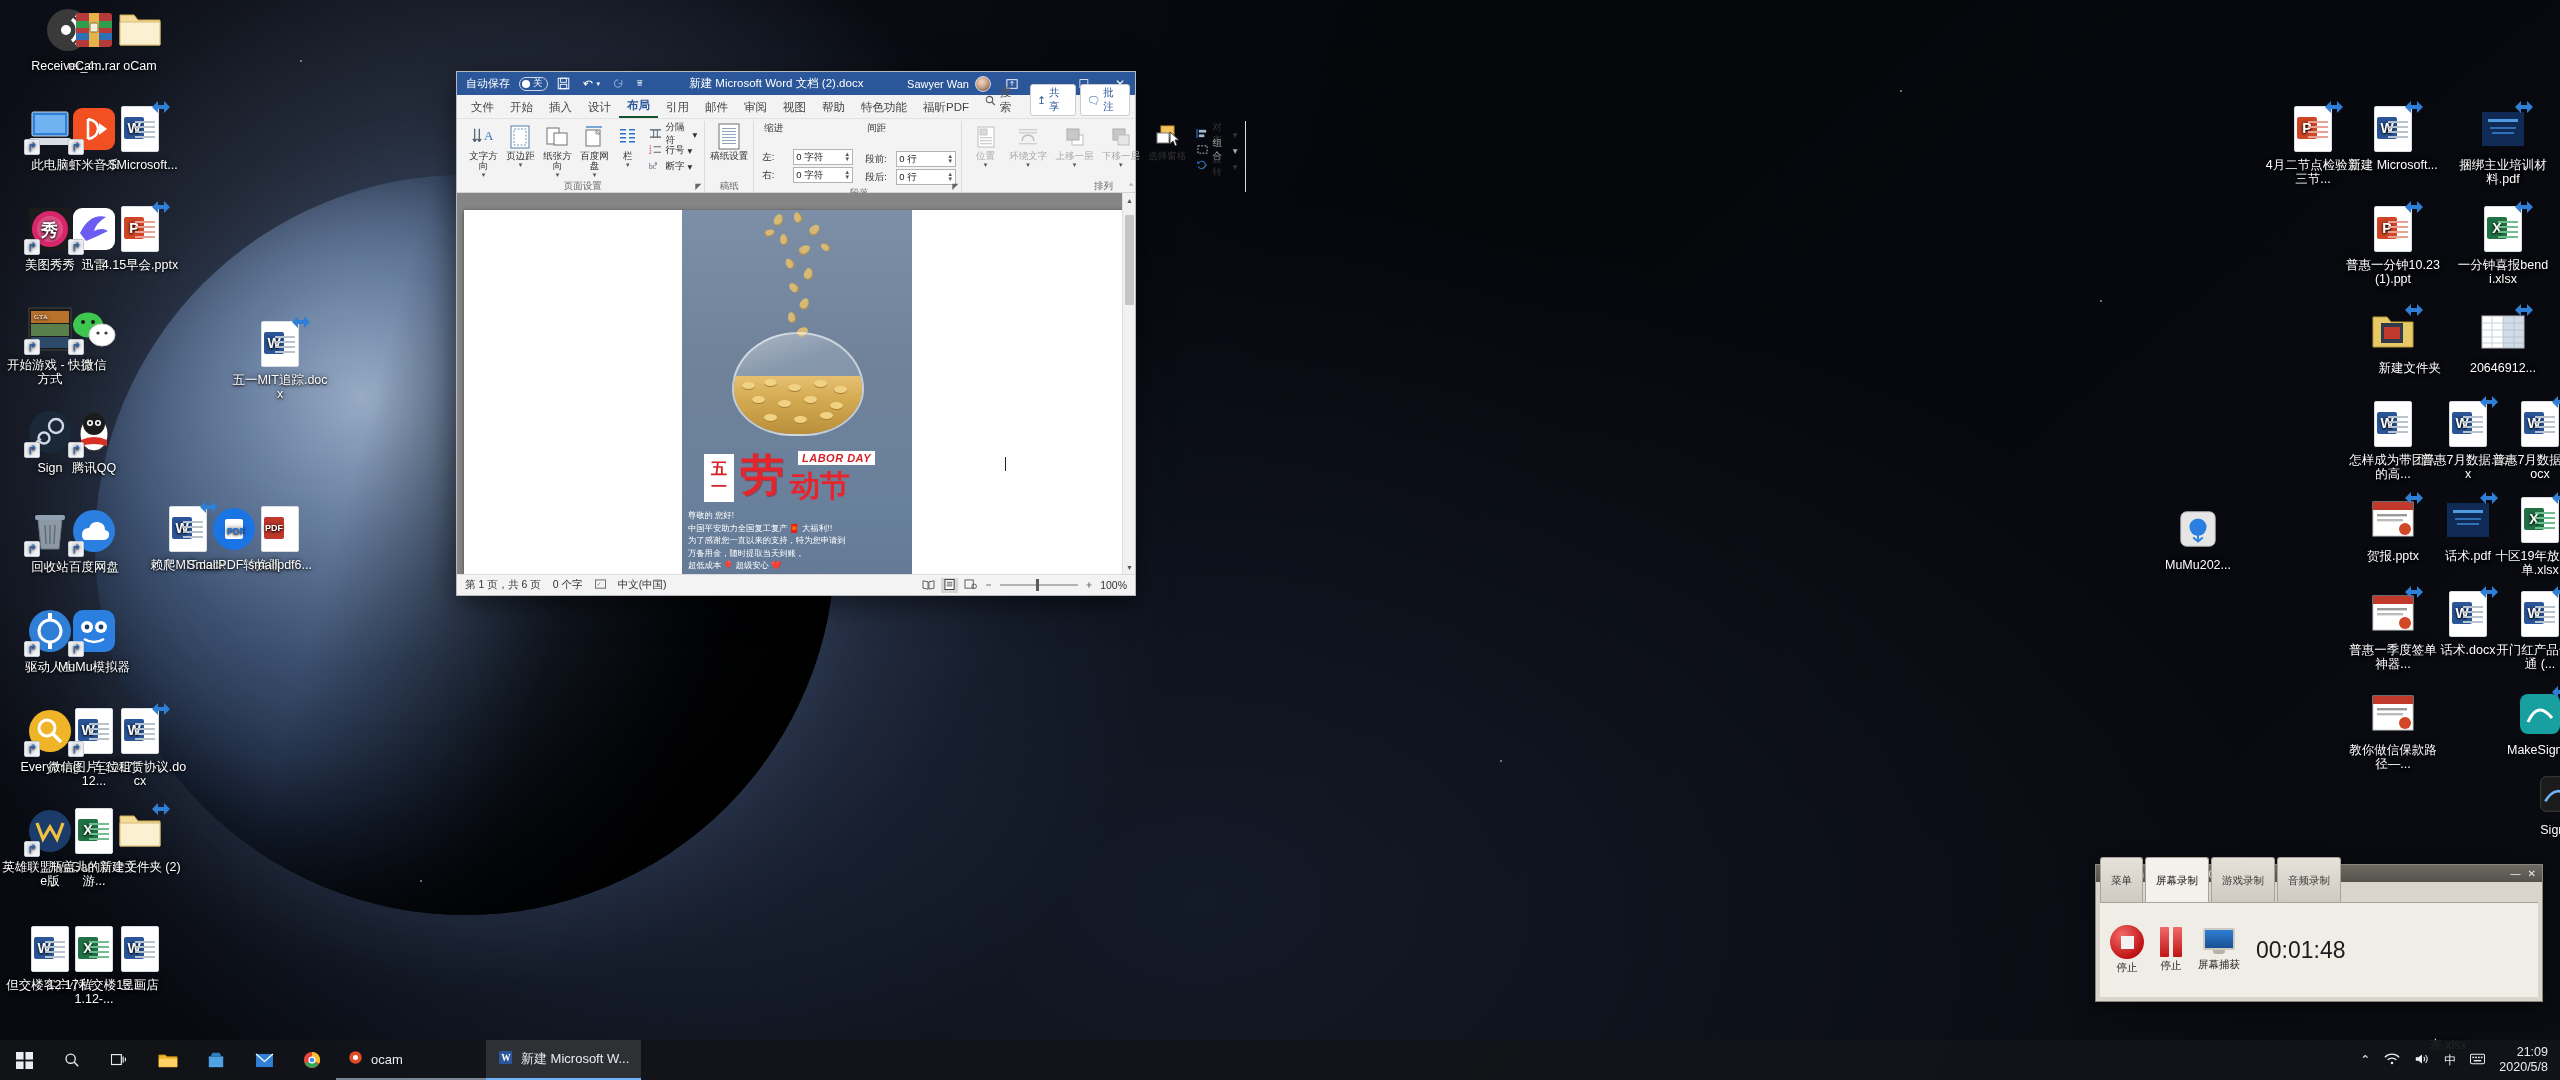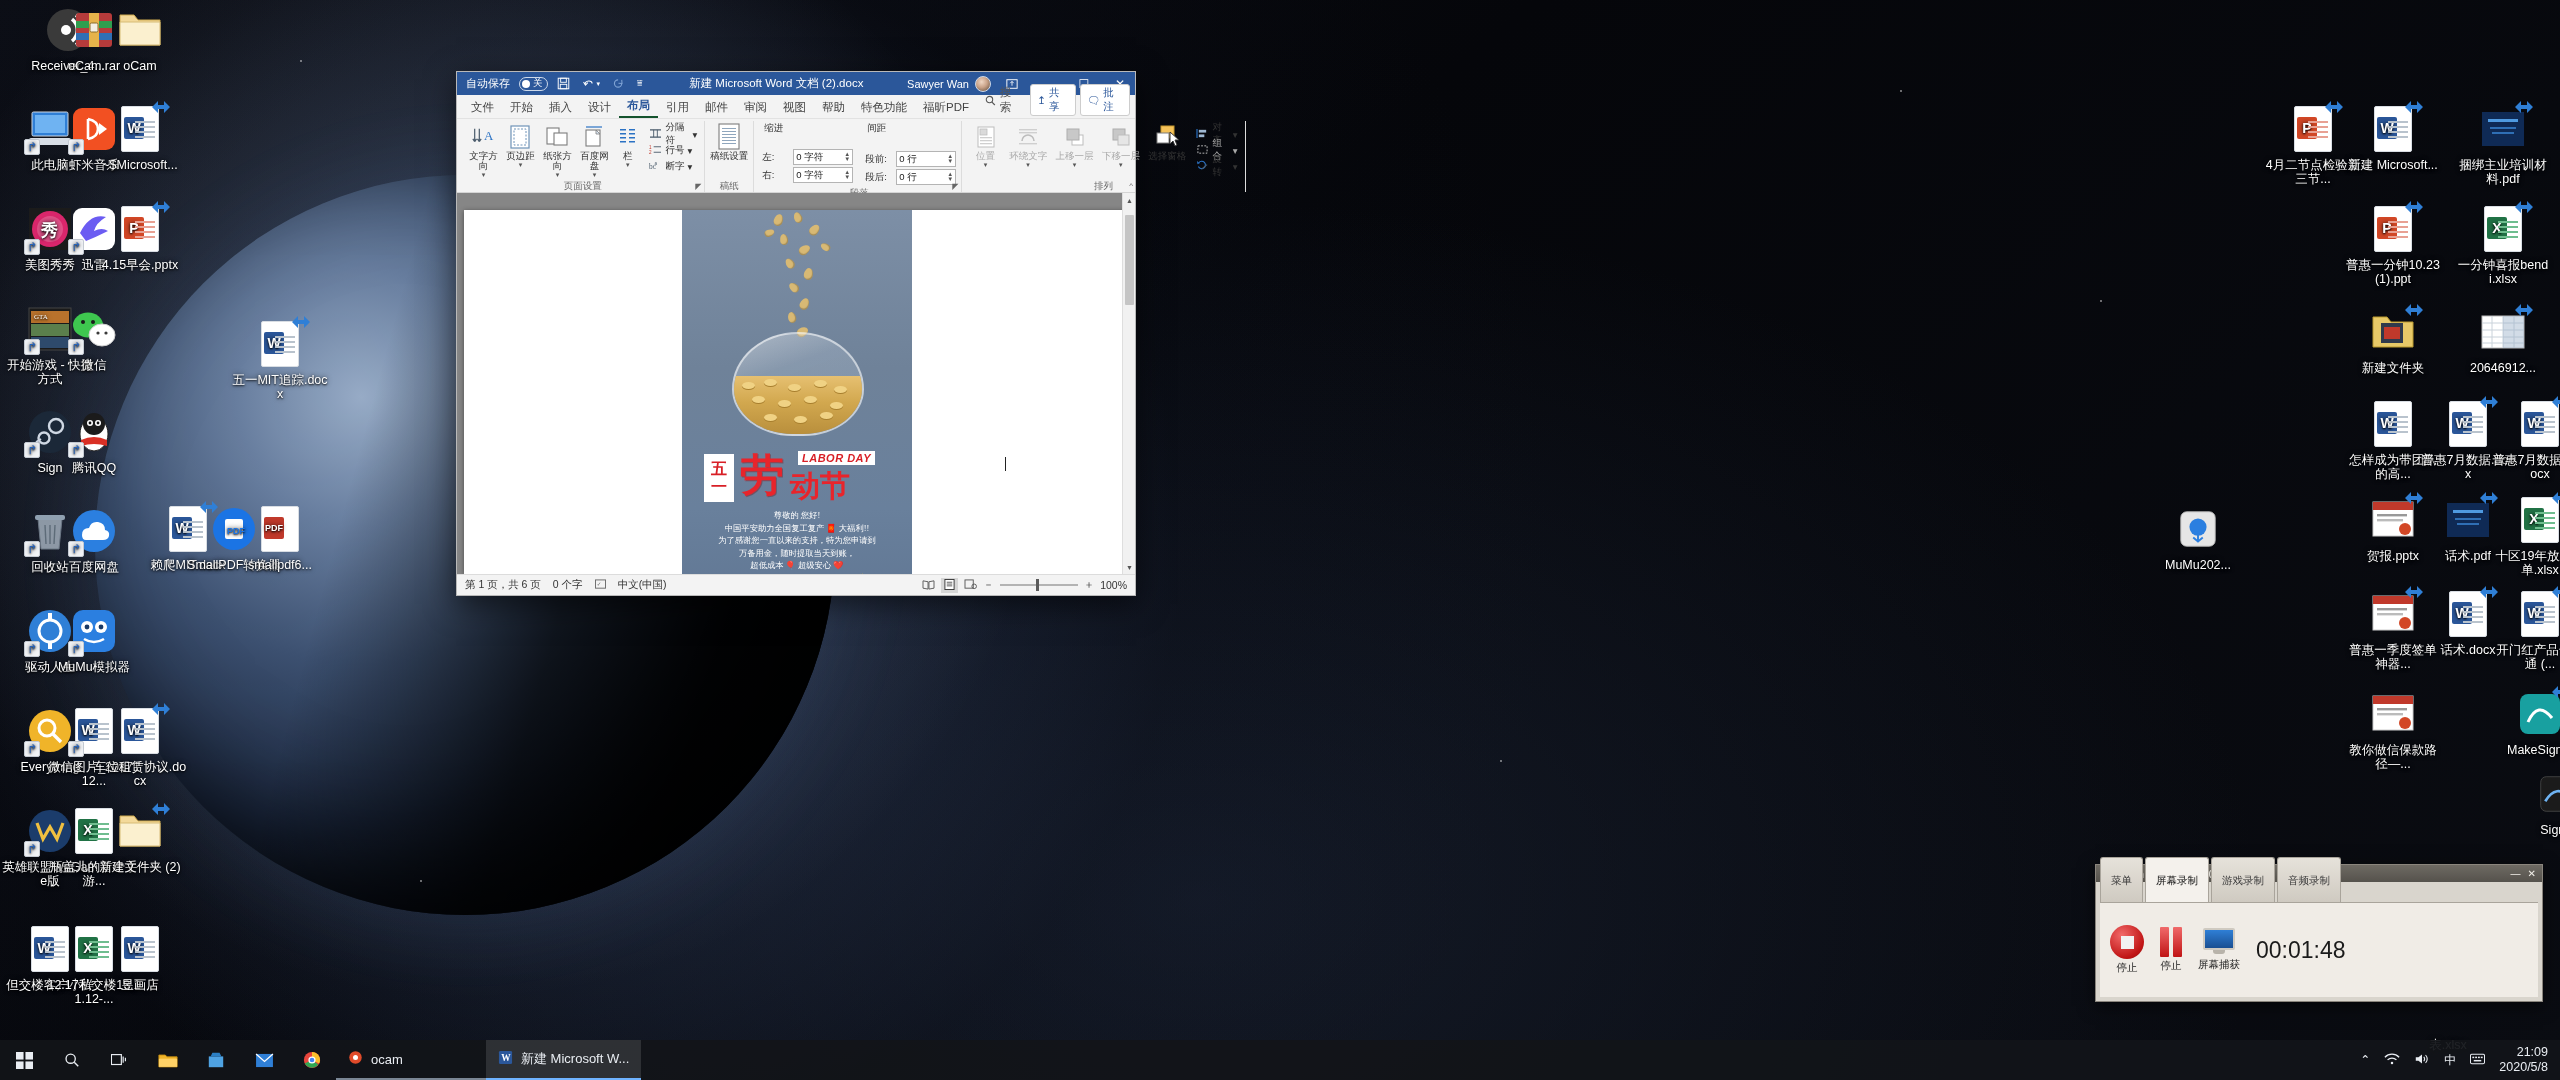--- a/index.html
+++ b/index.html
@@ -195,21 +195,21 @@
   .dongjie { position:absolute;left:108px;top:18px;color:#e8242b;font-weight:bold;font-size:30px;
              font-family:"Liberation Serif","DejaVu Serif",serif;letter-spacing:0px;}
   .laborday {
     position:absolute;left:116px;top:3px;background:#fff;color:#d81f26;
     font-weight:bold;font-size:11px;letter-spacing:.5px;padding:1px 4px;font-style:italic;
   }
   #poster-body {
     position:absolute;left:6px;top:300px;width:218px;font-size:8.3px;line-height:12.5px;
     color:#ffffff;font-family:"Liberation Serif","DejaVu Serif",serif;
   }
-  #poster-body div{white-space:nowrap;text-align:center;}
+  #poster-body div{white-space:nowrap;}
   #text-caret{position:absolute;left:541px;top:247px;width:1px;height:14px;background:#222;}
 
   #word-status {
     height:21px;background:#f3f3f3;border-top:1px solid #dcdcdc;
     display:flex;align-items:center;gap:12px;padding:0 8px;font-size:10.5px;color:#333;flex:0 0 21px;
   }
   #zoom-area{margin-left:auto;display:flex;align-items:center;gap:6px;}
   #zoom-slider{width:78px;height:2px;background:#b3b3b3;position:relative;}
   #zoom-knob{position:absolute;left:36px;top:-5px;width:3px;height:12px;background:#5a5a5a;}
   .vscroll {
@@ -733,21 +733,21 @@
             <i style="background:#6fbd8f"></i>
             <i style="background:#6fbd8f"></i>
           </span>
         </span>
         <span class="cloud-badge"><svg width="20" height="20" viewBox="0 0 20 20">
             <path d="M2 8 L8 2 L8 6 L14 6 L14 2 L20 8 L14 14 L14 10 L8 10 L8 14 Z" fill="#2f7fd6"></path>
           </svg></span>
       </div>
       <span class="lbl">一分钟喜报bendi.xlsx</span>
     </div>
-    <div class="dicon" style="left: 2345px; top: 308px;">
+    <div class="dicon" style="left: 2345px; top: 308px; text-align: right;">
       <div class="glyph">
         <svg width="44" height="38" viewBox="0 0 44 38">
           <path d="M2 4 H16 L20 9 H42 V34 H2 Z" fill="#e7c968" stroke="#b9992f" stroke-width="1"></path>
           <rect x="10" y="10" width="22" height="20" fill="#2f3a4c"></rect>
           <rect x="13" y="14" width="16" height="12" fill="#c0392b"></rect>
         </svg>
         <span class="cloud-badge"><svg width="20" height="20" viewBox="0 0 20 20">
             <path d="M2 8 L8 2 L8 6 L14 6 L14 2 L20 8 L14 14 L14 10 L8 10 L8 14 Z" fill="#2f7fd6"></path>
           </svg></span>
       </div>

